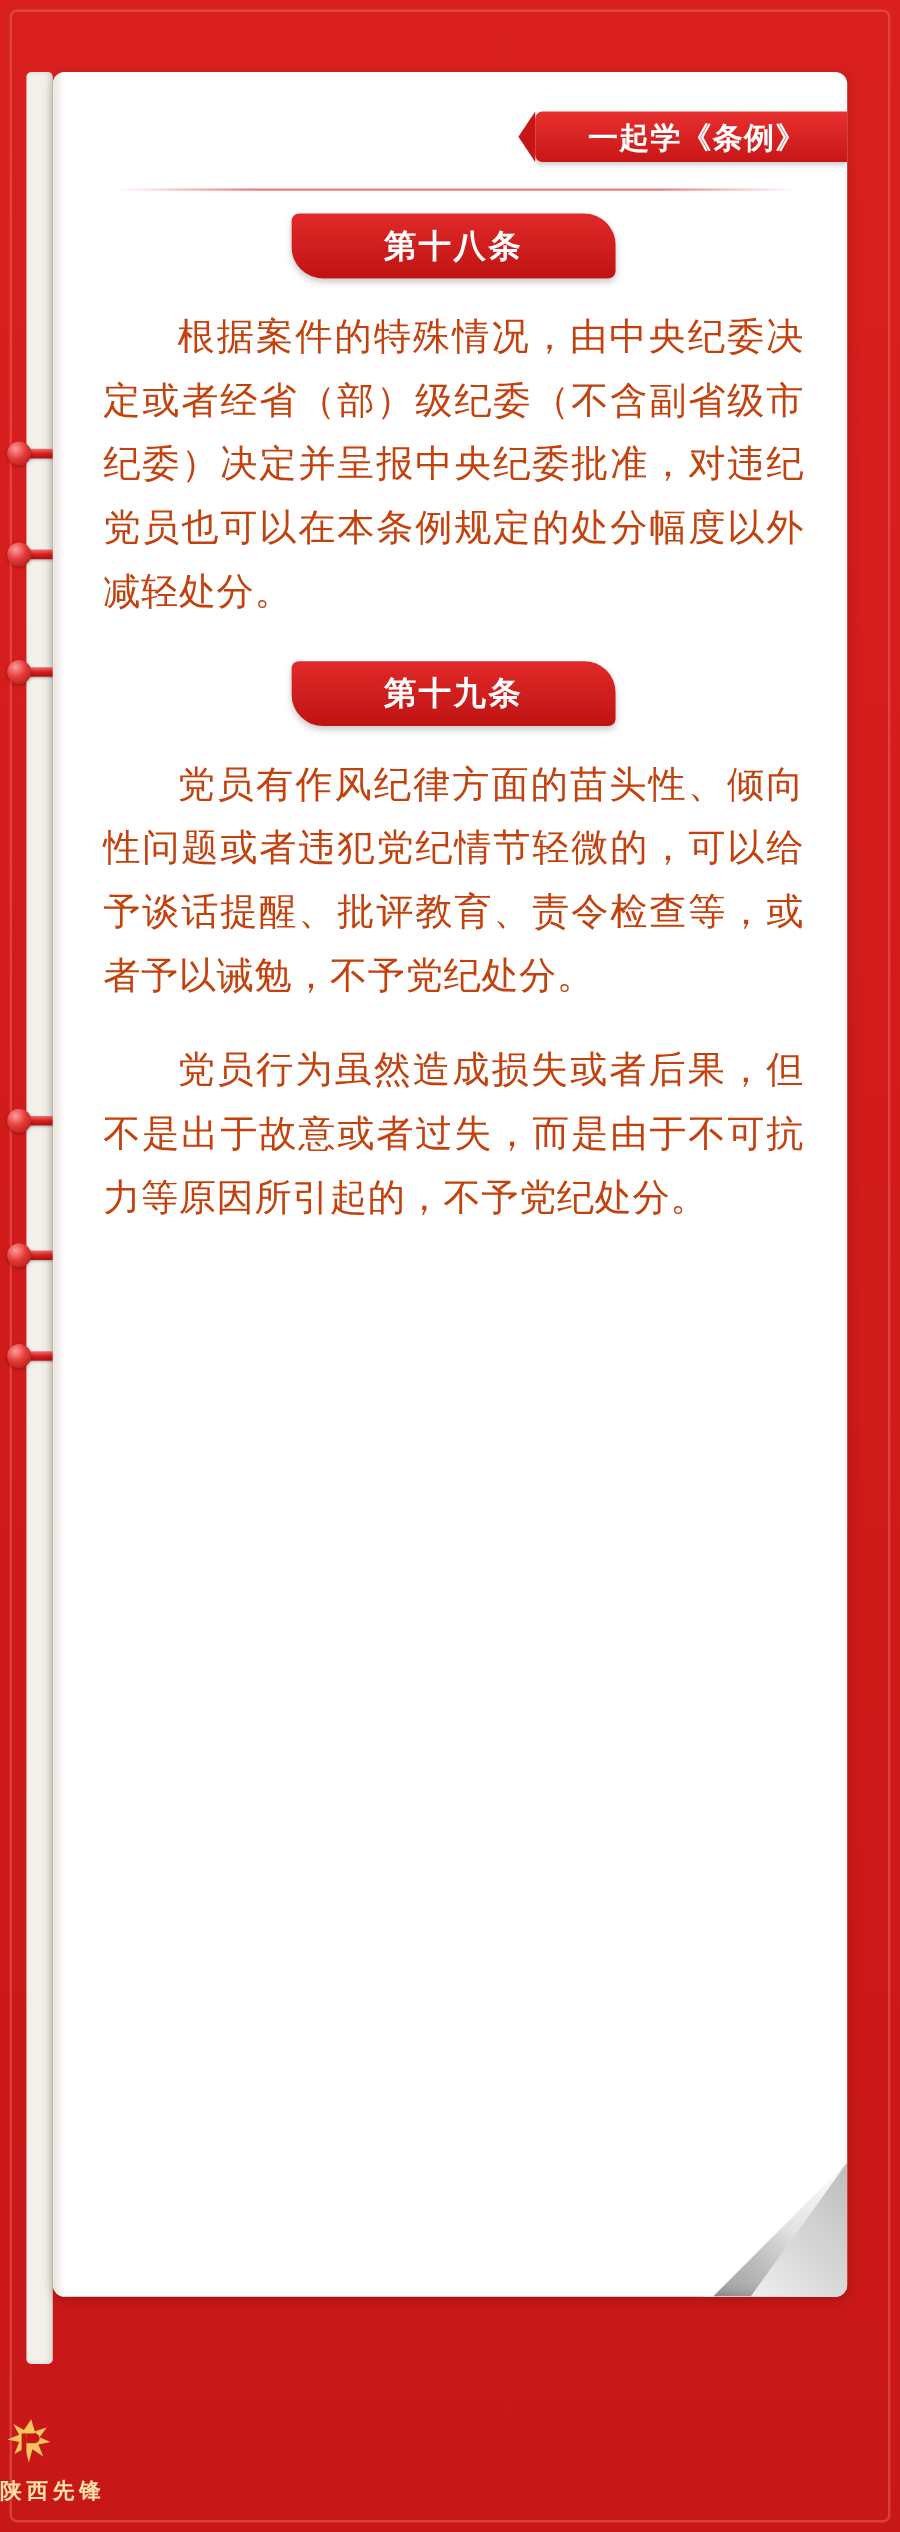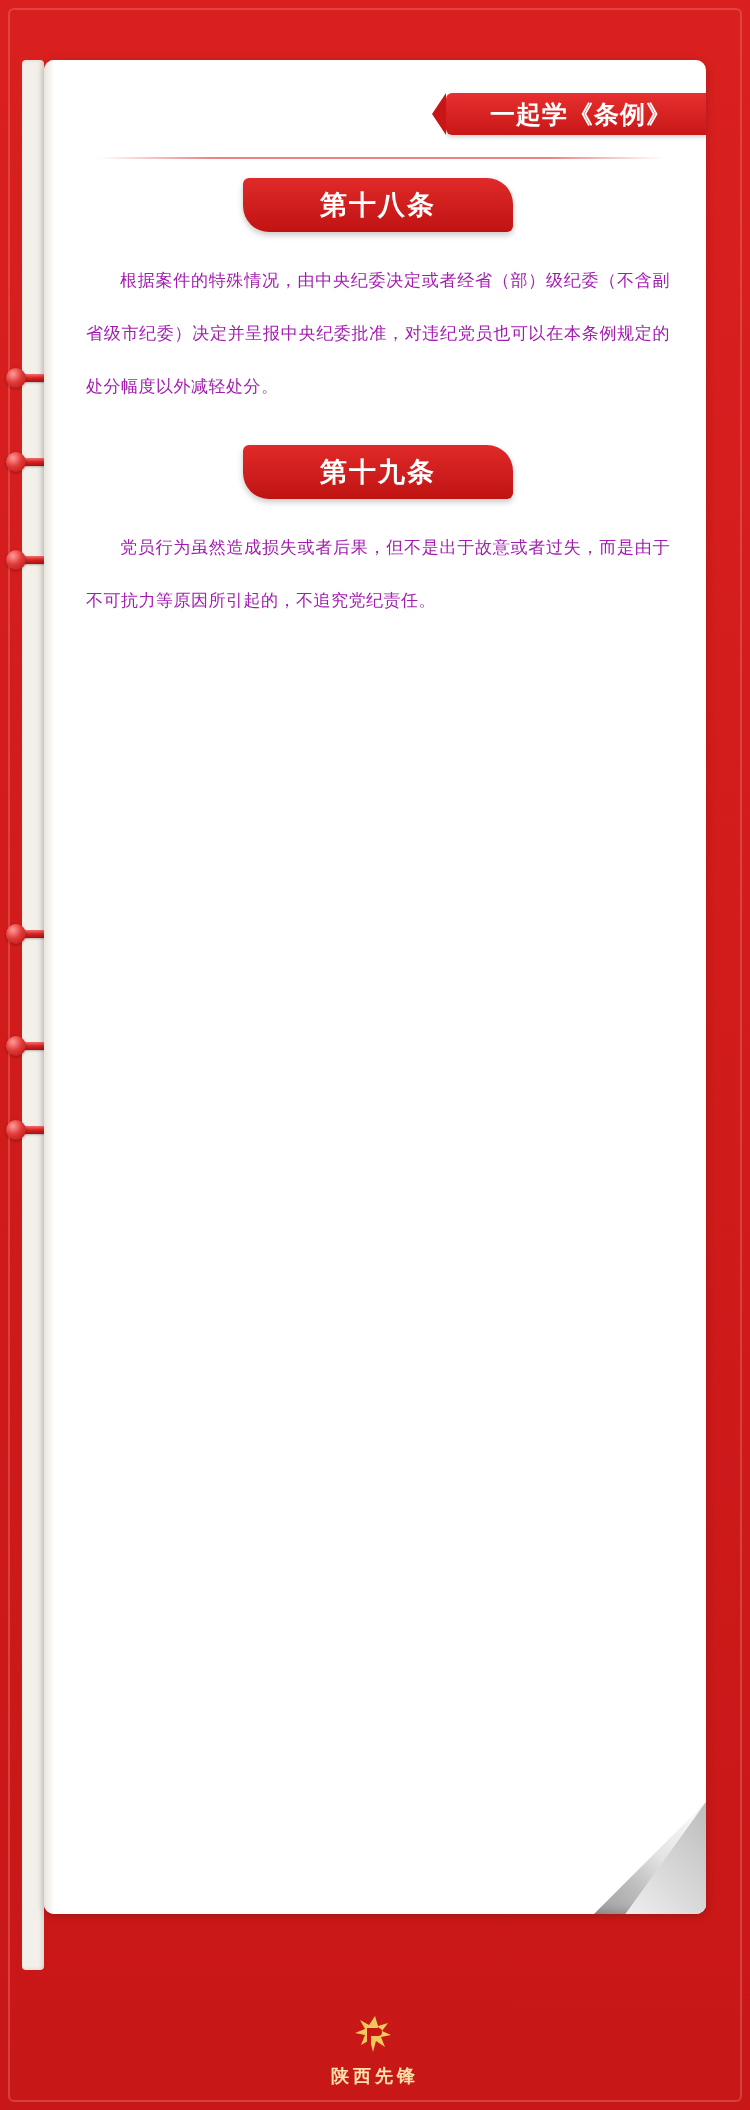--- a/index.html
+++ b/index.html
@@ -155,23 +155,23 @@
     font-size: 27px;
     font-weight: bold;
     letter-spacing: 2px;
     text-align: right;
   }
   .sec-block { margin-bottom: 30px; }
   .sec-block.second { margin-top: 32px; }
 
   p.para {
     margin: 0 0 26px 0;
-    font-size: 17px;
+    font-size: 31px;
     line-height: 53px;
-    color: #a21caf;
+    color: #c2410c;
     text-align: justify;
     text-indent: 2em;
     letter-spacing: .5px;
     font-family: "Liberation Serif", "DejaVu Serif", serif;
   }
   p.para:last-child { margin-bottom: 0; }
 
   
   .curl {
     position: absolute;
@@ -204,21 +204,20 @@
   }
 
   
   .footer {
     position: absolute;
     left: 0;
     right: 0;
     bottom: 22px;
     display: flex;
     flex-direction: column;
-    align-items: center;
     gap: 4px;
   }
   .logo-mark {
     width: 52px;
     height: 46px;
     position: relative;
   }
   .footer-text {
     color: #ffe2a8;
     font-size: 18px;
@@ -276,21 +275,22 @@
 
     <div class="content">
 
       <div class="sec-block">
         <div class="sec-head">第十八条</div>
         <p class="para">根据案件的特殊情况，由中央纪委决定或者经省（部）级纪委（不含副省级市纪委）决定并呈报中央纪委批准，对违纪党员也可以在本条例规定的处分幅度以外减轻处分。</p>
       </div>
 
       <div class="sec-block second">
         <div class="sec-head">第十九条</div>
-        <p class="para">党员行为虽然造成损失或者后果，但不是出于故意或者过失，而是由于不可抗力等原因所引起的，不追究党纪责任。</p>
+        <p class="para">党员有作风纪律方面的苗头性、倾向性问题或者违犯党纪情节轻微的，可以给予谈话提醒、批评教育、责令检查等，或者予以诫勉，不予党纪处分。</p>
+        <p class="para">党员行为虽然造成损失或者后果，但不是出于故意或者过失，而是由于不可抗力等原因所引起的，不予党纪处分。</p>
       </div>
 
     </div>
 
     <div class="curl">
       <div class="curl-shape"></div>
       <div class="curl-fold"></div>
     </div>
   </div>
 

